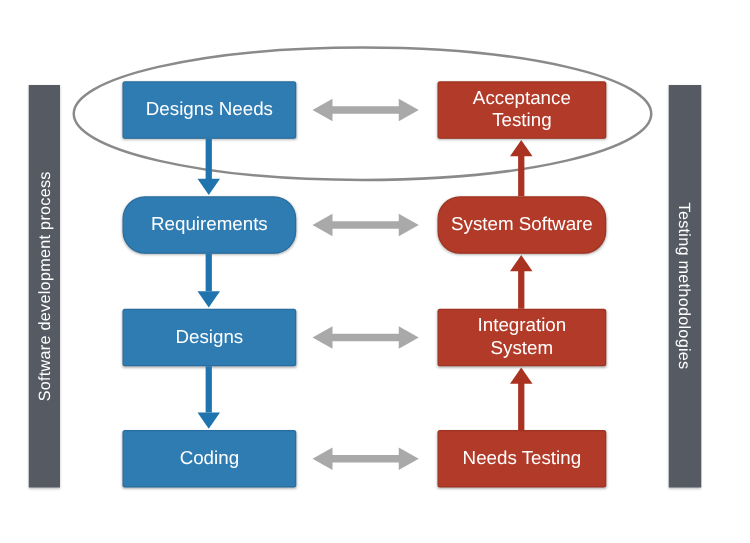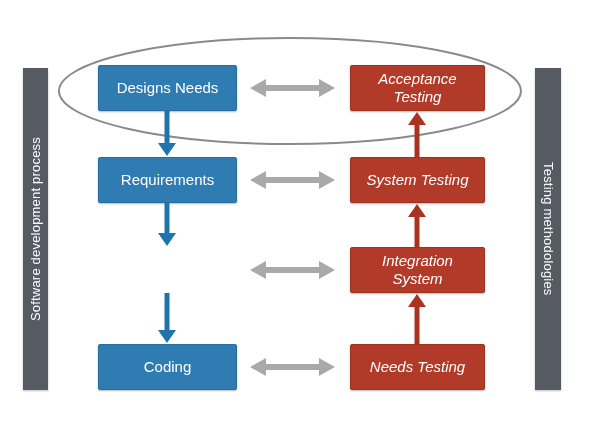--- a/index.html
+++ b/index.html
@@ -21,22 +21,22 @@
   .label-up{writing-mode:vertical-rl;transform:rotate(180deg);}
   .label-down{writing-mode:vertical-rl;}
   
   .box{
     position:absolute;height:46px;display:flex;align-items:center;justify-content:center;
     color:#ffffff;font-size:15px;line-height:18px;text-align:center;
     border-radius:2px;box-shadow:0 1px 2px rgba(0,0,0,.28);
     padding:0 4px;box-sizing:border-box;
   }
   .process{left:98px;width:139px;background:#2f7cb3;border:1px solid #276d9f;}
-  .testing{left:350px;width:135px;background:#b23a28;border:1px solid #9e3322;font-style:italic;}
-  .row1{top:65px;}.row2{top:157px;}.row3{top:247px;}.row4{top:344px;text-align:right;}
+  .testing{left:350px;width:135px;background:#b23a28;border:1px solid #9e3322;}
+  .row1{top:65px;}.row2{top:157px;border-radius:18px;}.row3{top:247px;}.row4{top:344px;text-align:right;}
   
   .overlay{position:absolute;left:0;top:0;pointer-events:none;}
 </style>
 </head>
 <body>
 
 <div class="stage">
 
   <div class="vbar left">
     <span class="label label-up">Software development process</span>
@@ -45,29 +45,32 @@
   <div class="vbar right">
     <span class="label label-down">Testing methodologies</span>
   </div>
 
   <div class="box process row1">
     <span>Designs Needs</span>
   </div>
   <div class="box process row2">
     <span>Requirements</span>
   </div>
+  <div class="box process row3">
+    <span>Designs</span>
+  </div>
   <div class="box process row4">
     <span>Coding</span>
   </div>
 
   <div class="box testing row1">
     <span>Acceptance Testing</span>
   </div>
   <div class="box testing row2">
-    <span>System Testing</span>
+    <span>System Software</span>
   </div>
   <div class="box testing row3">
     <span>Integration System</span>
   </div>
   <div class="box testing row4">
     <span>Needs Testing</span>
   </div>
 
   <svg class="overlay" width="600" height="434" viewBox="0 0 600 434">
 

